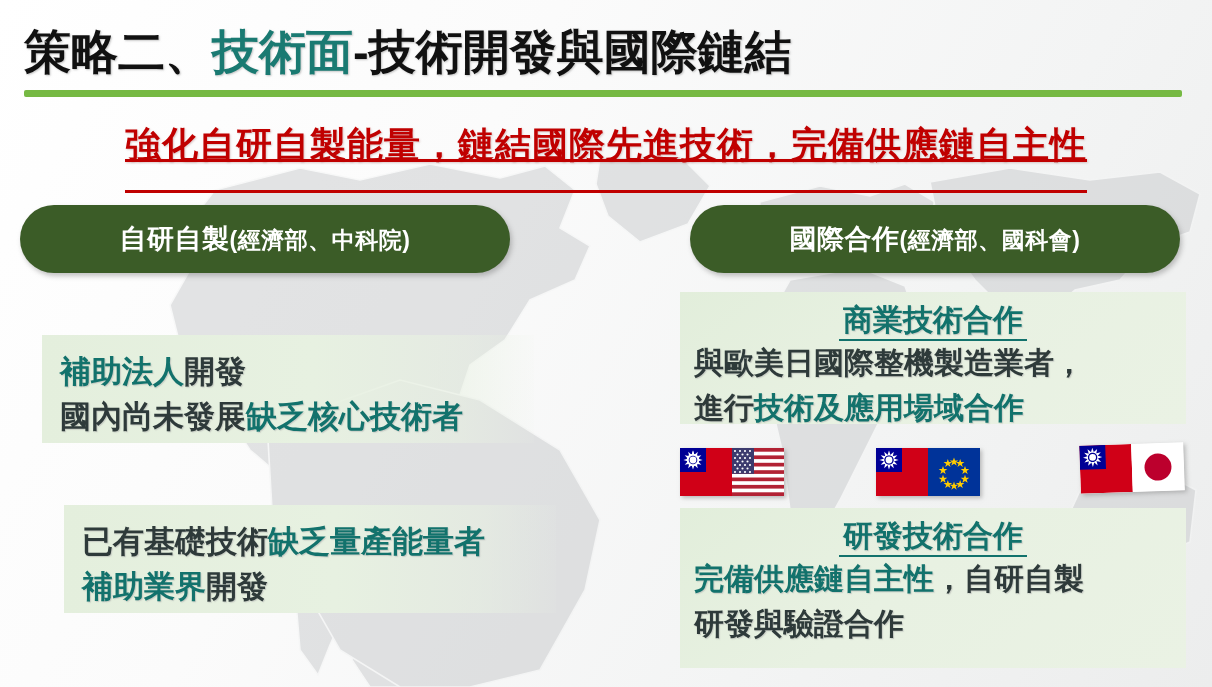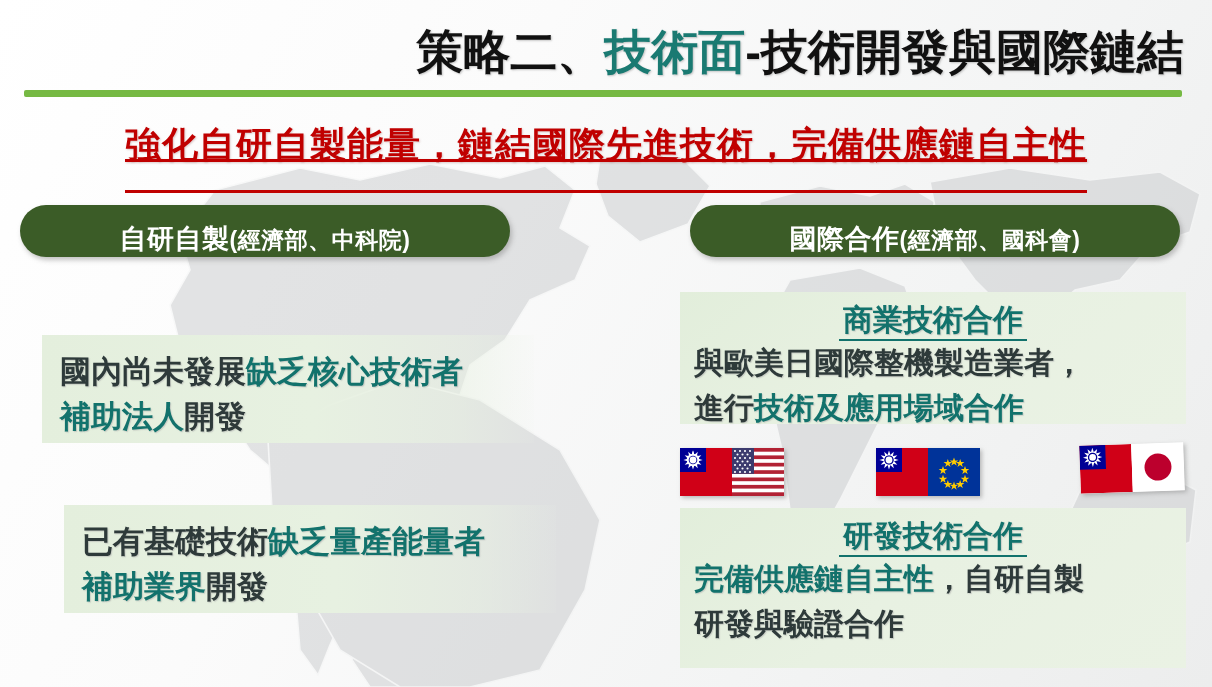--- a/index.html
+++ b/index.html
@@ -31,21 +31,20 @@
   }
 
   
   #title-row {
     position: absolute;
     left: 24px;
     top: 22px;
     width: 1160px;
     height: 62px;
     white-space: nowrap;
-    text-align: right;
   }
   .title-text {
     font-size: 47px;
     font-weight: bold;
     letter-spacing: 0px;
     line-height: 60px;
     text-shadow: 1px 1px 2px rgba(150,150,150,0.55);
   }
   .title-dark { color: #111111; }
   .title-teal { color: #1a7a72; }
@@ -75,26 +74,26 @@
     letter-spacing: 1px;
     border-bottom: 3px solid #c00000;
     padding-bottom: 20px;
     text-shadow: 1px 1px 2px rgba(180,140,140,0.45);
     text-decoration: underline;
   }
 
   
   .pill {
     position: absolute;
-    height: 52px;
+    height: 68px;
     border-radius: 34px;
     background: #3b5c27;
     color: #ffffff;
     display: flex;
-    align-items: flex-end;
+    align-items: center;
     justify-content: center;
     box-shadow: 2px 3px 5px rgba(120,120,120,0.45);
   }
   .pill-label {
     font-size: 27px;
     font-weight: bold;
     letter-spacing: 0.5px;
     white-space: nowrap;
   }
   .pill-label .sub { font-size: 23px; }
@@ -220,22 +219,22 @@
 
   <div class="pill" id="pill-left">
     <span class="pill-label"><span>自研自製</span><span class="sub">(經濟部、中科院)</span></span>
   </div>
 
   <div class="pill" id="pill-right">
     <span class="pill-label"><span>國際合作</span><span class="sub">(經濟部、國科會)</span></span>
   </div>
 
   <div class="lbox" id="lbox-1">
+    <div class="line"><span class="t-teal">補助法人</span><span class="t-dark">開發</span></div>
     <div class="line"><span class="t-dark">國內尚未發展</span><span class="t-teal">缺乏核心技術者</span></div>
-    <div class="line"><span class="t-teal">補助法人</span><span class="t-dark">開發</span></div>
   </div>
 
   <div class="lbox" id="lbox-2">
     <div class="line"><span class="t-dark">已有基礎技術</span><span class="t-teal">缺乏量產能量者</span></div>
     <div class="line"><span class="t-teal">補助業界</span><span class="t-dark">開發</span></div>
   </div>
 
   <div class="rbox" id="rbox-1">
     <div class="rbox-heading"><span>商業技術合作</span></div>
     <div class="line"><span class="t-dark">與歐美日國際整機製造業者，</span></div>

